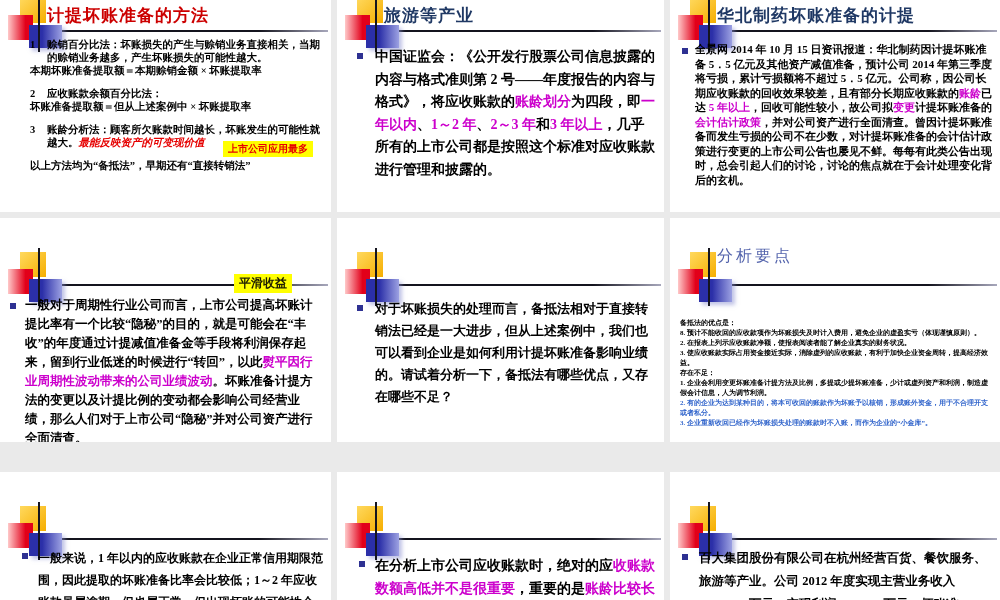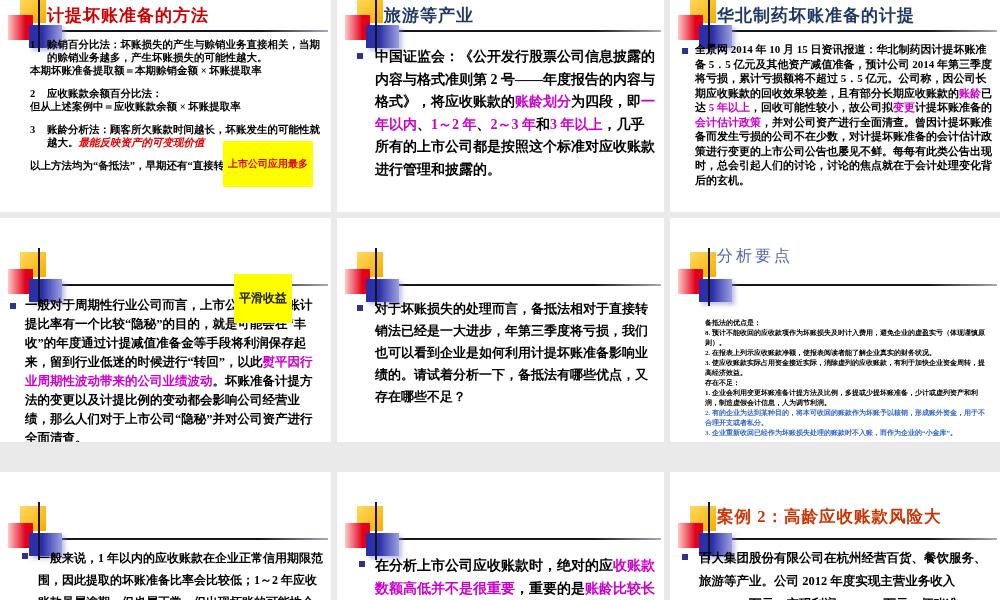--- a/index.html
+++ b/index.html
@@ -15,40 +15,40 @@
   .sq-y{left:12px;top:4px;width:26px;height:25px;background:linear-gradient(135deg,#ffd95e,#f6ae00);}
   .sq-r{left:0;top:21px;width:25px;height:25px;background:linear-gradient(to left,#e2001a 30%,#ffc9c9);}
   .sq-b{left:21px;top:31px;width:33px;height:23px;background:linear-gradient(to right,#2b2fa8 40%,#9ca1e2);box-shadow:3px 3px 4px rgba(140,145,210,.55);}
   .vline{left:30px;top:0;width:2px;height:58px;background:#15151f;}
   .underline{position:absolute;left:14px;right:3px;top:66px;height:2px;z-index:1;
              background:linear-gradient(to right,#14141e 78%,#a8a8bc);}
   .title{position:absolute;left:47px;top:40px;font-size:17px;font-weight:bold;letter-spacing:1px;white-space:nowrap;z-index:3;text-align:center;}
   .s5 .title{top:28px;font-size:16px;letter-spacing:3px;font-weight:normal;}
   .s8 .title{top:34px;font-size:16.5px;}
   
-  .tag{position:absolute;background:#ffff00;font-weight:bold;padding:16px 5px;z-index:4;white-space:nowrap;}
+  .tag{position:absolute;background:#ffff00;font-weight:bold;padding:1px 5px;z-index:4;white-space:nowrap;}
   .s0 .tag{top:177px;right:18px;font-size:10px;color:#e60000;}
   .s3 .tag{top:56px;right:39px;font-size:12px;color:#1c1c00;}
   
   .body{position:absolute;z-index:2;}
   .p{margin:0;}
   .p.gap{height:10px;}
   .p.item{position:relative;padding-left:17px;}
   .pnum{position:absolute;left:0;top:0;}
   .p.bullet{position:relative;padding-left:18px;}
   .bullet-sq{position:absolute;left:0;top:0.52em;width:6px;height:6px;background:#2e3192;}
   .s0 .body{left:30px;top:74px;right:6px;font-size:10.5px;line-height:13px;font-weight:bold;}
   .s1 .body{left:20px;top:82px;right:8px;font-size:14px;line-height:22.5px;font-weight:bold;}
   .s1 .p.bullet{padding-left:18px;}
   .s2 .body{left:12px;top:78px;right:4px;font-size:11px;line-height:14.5px;font-weight:bold;}
   .s2 .p.bullet{padding-left:13px;}
   .s3 .body{left:10px;top:78px;right:10px;font-size:12.5px;line-height:19px;font-weight:bold;}
   .s3 .p.bullet{padding-left:15px;}
   .s4 .body{left:20px;top:80px;right:12px;font-size:13px;line-height:22px;font-weight:bold;}
-  .s5 .body{left:10px;top:100px;right:10px;font-size:7px;line-height:10px;font-weight:bold;margin-left:25px;}
+  .s5 .body{left:10px;top:100px;right:10px;font-size:7px;line-height:10px;font-weight:bold;}
   .s6 .body{left:22px;top:75px;right:6px;font-size:12px;line-height:22px;font-weight:bold;}
   .s6 .p.bullet{padding-left:16px;}
   .s7 .body{left:22px;top:82px;right:5px;font-size:14px;line-height:23px;font-weight:bold;}
   .s7 .p.bullet{padding-left:16px;}
   .s8 .body{left:12px;top:75px;right:5px;font-size:12.5px;line-height:23px;font-weight:bold;}
   .s8 .p.bullet{padding-left:17px;}
   
   .k{color:#000000;}
   .m{color:#cc00cc;}
   .ri{color:#e60000;font-style:italic;}
@@ -67,21 +67,21 @@
           <i class="vline"></i>
         </div>
         <div class="underline"></div>
         <div class="title" style="color: rgb(204, 0, 0);">计提坏账准备的方法</div>
         <div class="tag">上市公司应用最多</div>
         <div class="body">
           <div class="p item"><span class="pnum">1</span><span class="seg k">赊销百分比法：坏账损失的产生与赊销业务直接相关，当期的赊销业务越多，产生坏账损失的可能性越大。</span></div>
           <div class="p plain"><span class="seg k">本期坏账准备提取额＝本期赊销金额 × 坏账提取率</span></div>
           <div class="p gap"></div>
           <div class="p item"><span class="pnum">2</span><span class="seg k">应收账款余额百分比法：</span></div>
-          <div class="p plain"><span class="seg k">但从上述案例中＝应收账款余额 × 坏账提取率</span></div>
+          <div class="p plain"><span class="seg k">坏账准备提取额＝但从上述案例中 × 坏账提取率</span></div>
           <div class="p gap"></div>
           <div class="p item"><span class="pnum">3</span><span class="seg k">账龄分析法：顾客所欠账款时间越长，坏账发生的可能性就越大。</span><span class="seg ri">最能反映资产的可变现价值</span></div>
           <div class="p gap"></div>
           <div class="p plain"><span class="seg k">以上方法均为“备抵法”，早期还有“直接转销法”</span></div>
         </div>
       </div>
       <div class="slide s1 c1 r0">
         <div class="deco">
           <i class="sq-y"></i>
           <i class="sq-r"></i>
@@ -122,21 +122,21 @@
       </div>
       <div class="slide s4 c1 r1">
         <div class="deco">
           <i class="sq-y"></i>
           <i class="sq-r"></i>
           <i class="sq-b"></i>
           <i class="vline"></i>
         </div>
         <div class="underline"></div>
         <div class="body">
-          <div class="p plain bullet"><span class="bullet-sq"></span><span class="seg k">对于坏账损失的处理而言，备抵法相对于直接转销法已经是一大进步，年第三季度将亏损，我们也可以看到企业是如何利用计提坏账准备影响业绩的。请试着分析一下，备抵法有哪些优点，又存在哪些不足？</span></div>
+          <div class="p plain bullet"><span class="bullet-sq"></span><span class="seg k">对于坏账损失的处理而言，备抵法相对于直接转销法已经是一大进步，但从上述案例中，我们也可以看到企业是如何利用计提坏账准备影响业绩的。请试着分析一下，备抵法有哪些优点，又存在哪些不足？</span></div>
         </div>
       </div>
       <div class="slide s5 c2 r1">
         <div class="deco">
           <i class="sq-y"></i>
           <i class="sq-r"></i>
           <i class="sq-b"></i>
           <i class="vline"></i>
         </div>
         <div class="underline"></div>
@@ -177,19 +177,18 @@
         </div>
       </div>
       <div class="slide s8 c2 r2">
         <div class="deco">
           <i class="sq-y"></i>
           <i class="sq-r"></i>
           <i class="sq-b"></i>
           <i class="vline"></i>
         </div>
         <div class="underline"></div>
-        <div class="title" style="color: rgb(204, 51, 0);">案例 2：高龄应收账款风险大</div>
         <div class="body">
           <div class="p plain bullet"><span class="bullet-sq"></span><span class="seg k">百大集团股份有限公司在杭州经营百货、餐饮服务、旅游等产业。公司 2012 年度实现主营业务收入 92847.95 万元，实现利润 7256.30 万元。坏账准</span></div>
         </div>
       </div>
     </div>
 </div>
 
 </body></html>

